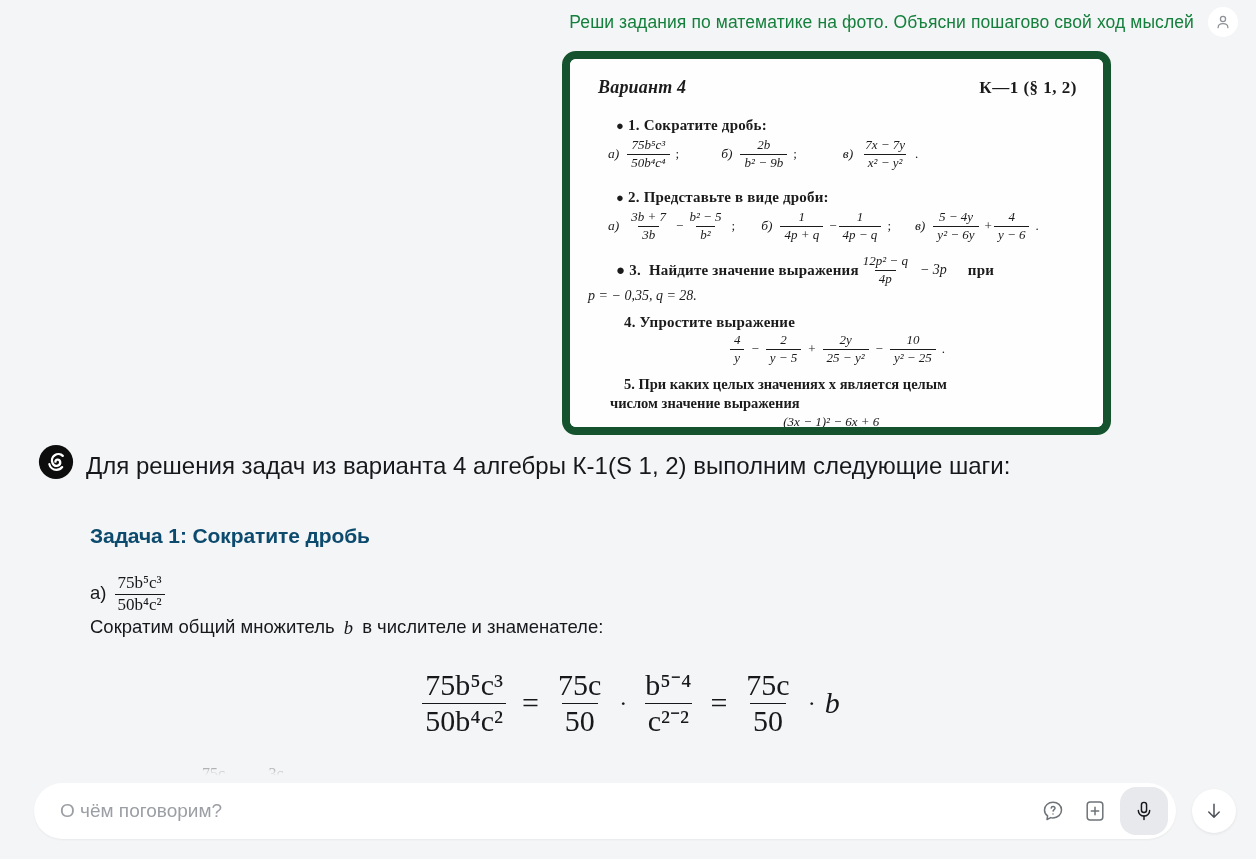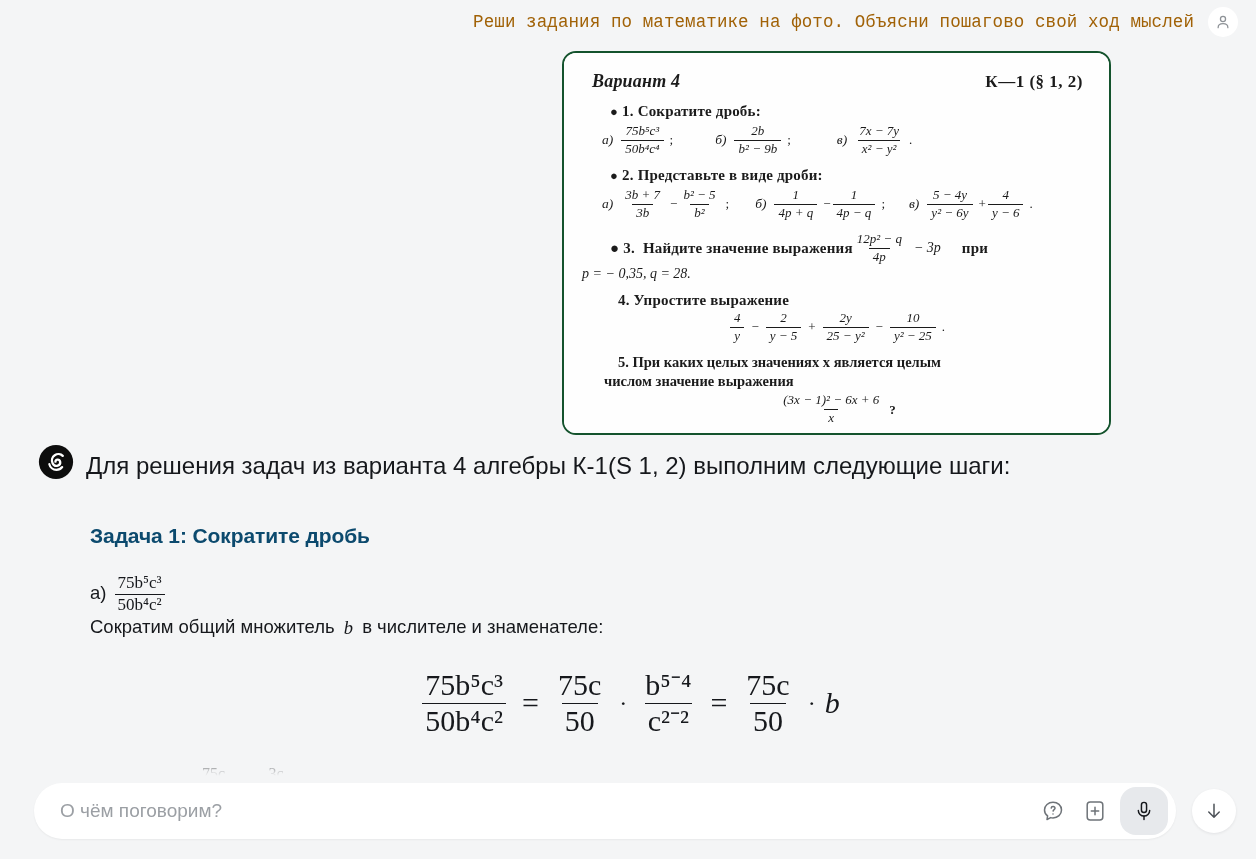--- a/index.html
+++ b/index.html
@@ -26,43 +26,43 @@
     top: 0; left: 0; right: 0;
     height: 44px;
     display: flex;
     align-items: center;
     justify-content: flex-end;
     padding-right: 18px;
     gap: 14px;
   }
   .prompt-text {
     font-size: 17.5px;
-    color: #a16207;
+    color: #15803d;
     letter-spacing: 0.1px;
     white-space: nowrap;
-    font-family: Liberation Mono, monospace;
+    font-family: Liberation Sans, sans-serif;
   }
   .avatar-circle {
     width: 30px; height: 30px;
     border-radius: 50%;
     background: #ffffff;
     display: flex;
     align-items: center;
     justify-content: center;
     flex: 0 0 auto;
   }
 
   
   .worksheet-wrap {
     position: absolute;
     left: 562px;
     top: 51px;
     width: 549px;
     height: 384px;
-    border: 2px solid #14532d;
+    border: 8px solid #14532d;
     border-radius: 14px;
     background: #ffffff;
     overflow: hidden;
   }
   .worksheet {
     position: relative;
     width: 100%;
     height: 100%;
     background: #fefefe;
     padding: 14px 18px 8px 18px;
@@ -82,21 +82,21 @@
     letter-spacing: 0.2px;
   }
   .ws-code {
     font-weight: bold;
     font-size: 17px;
     letter-spacing: 0.5px;
   }
   .ws-task {
     font-weight: bold;
     font-size: 15px;
-    margin-top: 11px;
+    margin-top: 19px;
     padding-left: 28px;
     letter-spacing: 0.2px;
   }
   .ws-task .bullet { font-size: 13px; }
   .ws-task-plain {
     font-weight: bold;
     font-size: 15px;
     margin-top: 10px;
     padding-left: 36px;
     letter-spacing: 0.2px;

